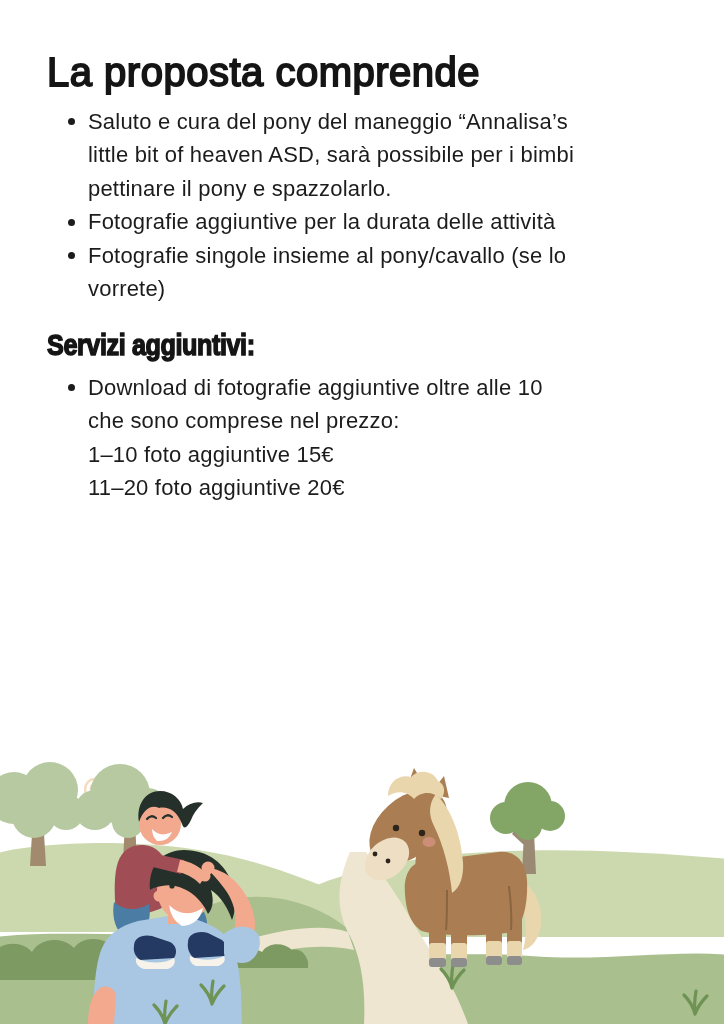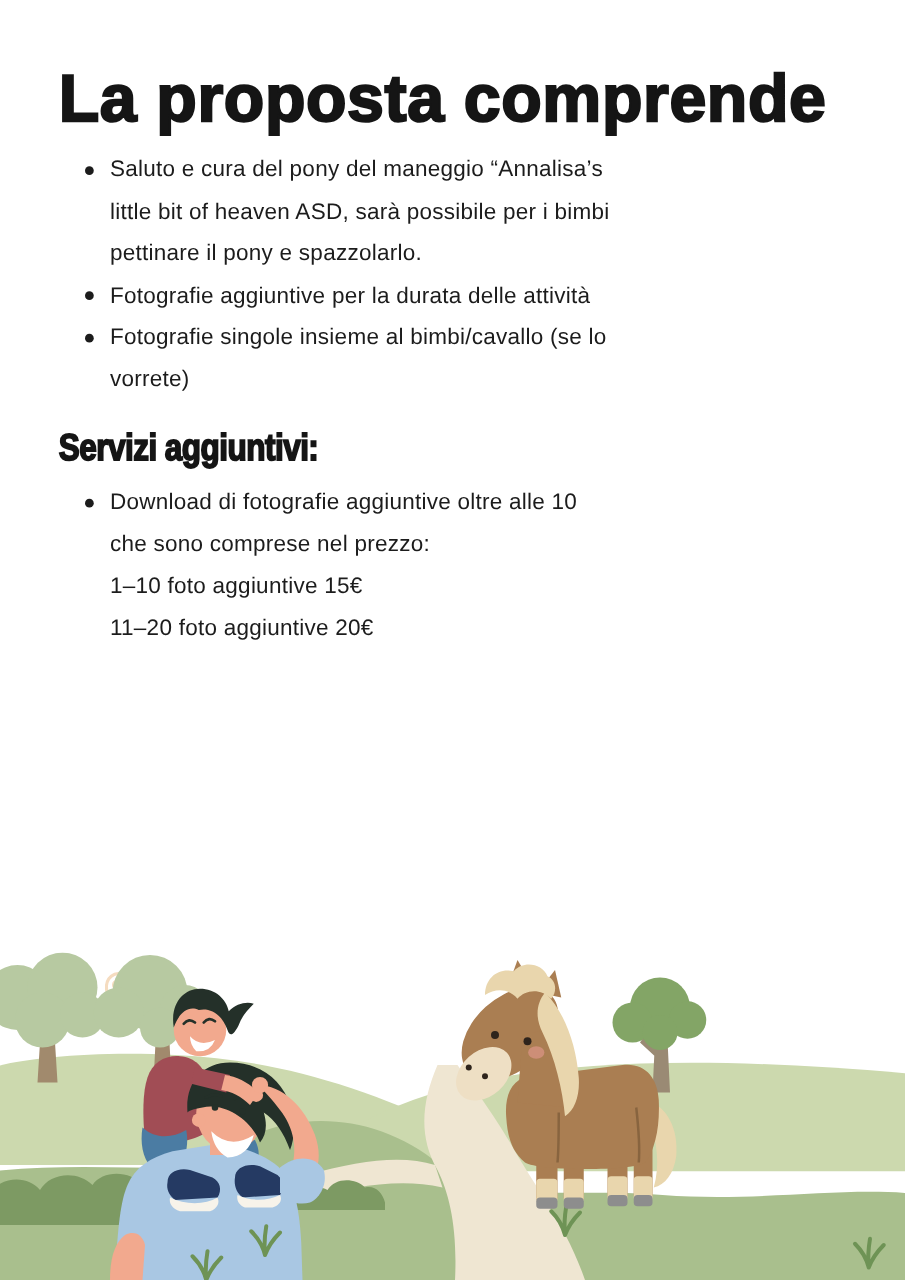--- a/index.html
+++ b/index.html
@@ -5,55 +5,55 @@
   html,body{margin:0;padding:0;}
   body{
     width:724px;height:1024px;position:relative;overflow:hidden;
     background:#ffffff;
     font-family:"Liberation Sans","DejaVu Sans",sans-serif;
     color:#1b1b1b;
   }
   .content{position:absolute;left:47px;top:50px;width:632px;}
   .page-title{
     margin:0 0 10px 0;
-    font-size:53px;line-height:1.12;font-weight:700;
+    font-size:40px;line-height:1.12;font-weight:400;
     color:#151515;-webkit-text-stroke:1.8px #151515;
     letter-spacing:.5px;
   }
   .section-heading{
     margin:22px 0 9px 0;
     font-size:30px;font-weight:700;color:#151515;
     -webkit-text-stroke:1.5px #151515;letter-spacing:-.5px;
     transform:scaleX(.84);transform-origin:left center;
     white-space:nowrap;
   }
   ul.bullets{margin:0;padding:0;list-style:none;width:600px;}
   ul.bullets li{
     position:relative;padding-left:41px;
-    font-size:18px;line-height:33.5px;letter-spacing:.2px;
+    font-size:22px;line-height:33.5px;letter-spacing:.2px;
     white-space:pre-line;color:#1c1c1c;
   }
   ul.bullets li::before{
     content:"";position:absolute;left:21px;top:13.5px;
     width:7px;height:7px;border-radius:50%;background:#1c1c1c;
   }
   .scene{position:absolute;left:0;bottom:0;width:724px;height:262px;}
 </style>
 </head>
 <body>
 
 <div class="content">
   <h1 class="page-title">La proposta comprende</h1>
 
   <ul class="bullets">
     <li>Saluto e cura del pony del maneggio “Annalisa’s
 little bit of heaven ASD, sarà possibile per i bimbi
 pettinare il pony e spazzolarlo.</li>
     <li>Fotografie aggiuntive per la durata delle attività</li>
-    <li>Fotografie singole insieme al bimbi/cavallo (se lo
+    <li>Fotografie singole insieme al pony/cavallo (se lo
 vorrete)</li>
   </ul>
 
   <h2 class="section-heading">Servizi aggiuntivi:</h2>
 
   <ul class="bullets">
     <li>Download di fotografie aggiuntive oltre alle 10
 che sono comprese nel prezzo:
 1–10 foto aggiuntive 15€
 11–20 foto aggiuntive 20€</li>

